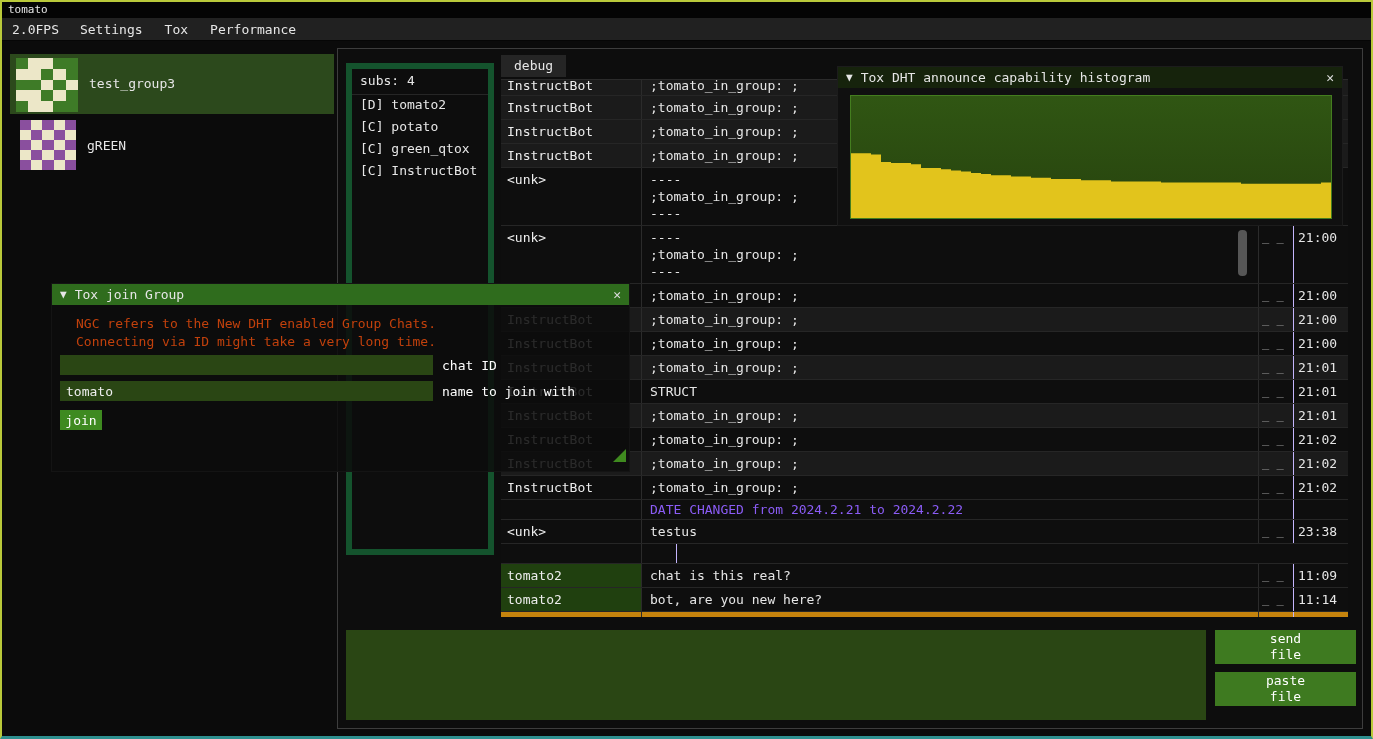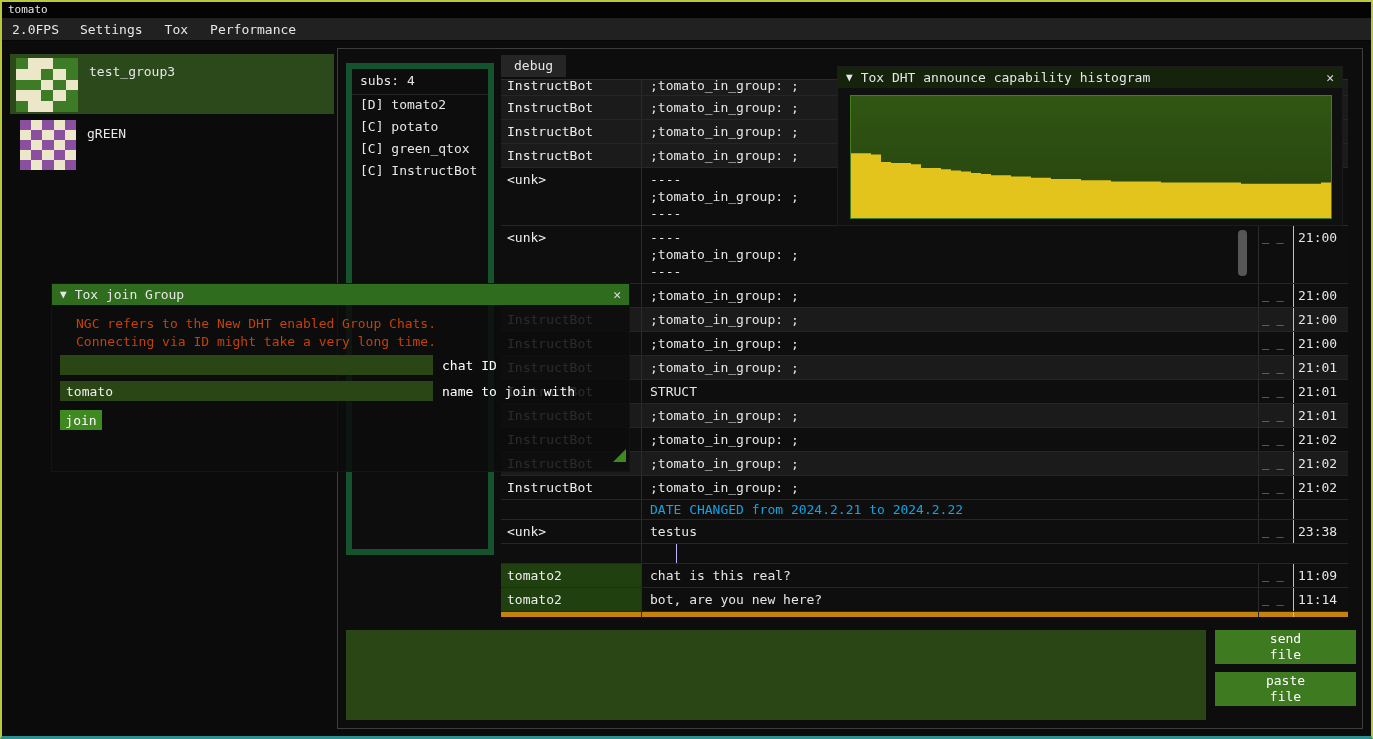--- a/index.html
+++ b/index.html
@@ -11,40 +11,40 @@
   .fps{padding:0 10px}
   .menu-item{padding:0 11px;cursor:default}
   
   .group{position:absolute;left:8px;width:324px;display:flex;gap:11px;padding:4px 6px;box-sizing:border-box;align-items:flex-start}
   .group.selected{background:#2c491c}
   #g0{top:52px;height:60px}
   #g1{top:114px;height:58px}
   .avatar{display:grid;grid-template-columns:repeat(5,1fr);grid-template-rows:repeat(5,1fr);flex:none}
   .av0{width:62px;height:54px}
   .av1{width:56px;height:50px;margin-left:4px}
-  .glabel{margin-top:6px}
+  .glabel{margin-top:18px}
   
   .main{position:absolute;left:335px;top:46px;width:1026px;height:681px;box-sizing:border-box;
         border:1px solid #3d3d3d;background:#0d0d0d}
   .subs{position:absolute;left:8px;top:14px;width:148px;height:492px;box-sizing:border-box;border:6px solid #14532d}
   .subs-header{padding:4px 8px 6px;border-bottom:1px solid #262626}
   .subs-item{padding:2px 8px;height:18px}
   .tabbar{position:absolute;left:163px;top:6px;height:24px}
   .tab{display:inline-block;background:#252525;padding:3px 13px 4px}
   .msgs{position:absolute;left:163px;top:30px;width:847px;height:537px;overflow:hidden;border-top:1px solid #2b2b2b}
   .mrow{display:flex;border-bottom:1px solid #262626;min-height:23px;background:#0e0e0e;box-sizing:border-box}
   .cell{box-sizing:border-box;padding:3px 6px;line-height:17px}
   .cname{width:140px;flex:none;color:#ededed;overflow:hidden;white-space:nowrap}
   .cmsg{flex:1;border-left:1px solid #2b2b2b;white-space:pre-line;padding-left:8px}
   .cflags{width:35px;flex:none;border-left:1px solid #2b2b2b;color:#9a9a9a;font-size:12px;padding-left:3px}
   .ctime{width:55px;flex:none;border-left:1px solid #c4b5fd;padding-left:4px}
   .shade{background:#1b1b1b}
   .system{min-height:20px}
   .system .cell{padding-top:1px;padding-bottom:1px}
-  .system .cmsg{color:#0ea5e9}
+  .system .cmsg{color:#8b5cf6}
   .ngreen{background:#20400f}
   .hl{background:#c5830d}
   .hl .cname,.hl .cmsg,.hl .ctime{color:#ffffff}
   .hl .cflags{color:#5a2f00}
   .clip{min-height:16px;height:16px;overflow:hidden;align-items:flex-end}
   .clip .cell{padding-top:0;padding-bottom:1px}
   .composer{position:absolute;left:8px;top:581px;width:860px;height:90px;background:#2a4614;
             border:none;resize:none;outline:none;color:#e6e6e6;font:inherit;box-sizing:border-box}
   .filebtn{position:absolute;left:877px;width:141px;height:34px;background:#3e7a20;border:none;color:#fff;
            font:inherit;white-space:pre-line;line-height:16px;text-align:center;cursor:default}

